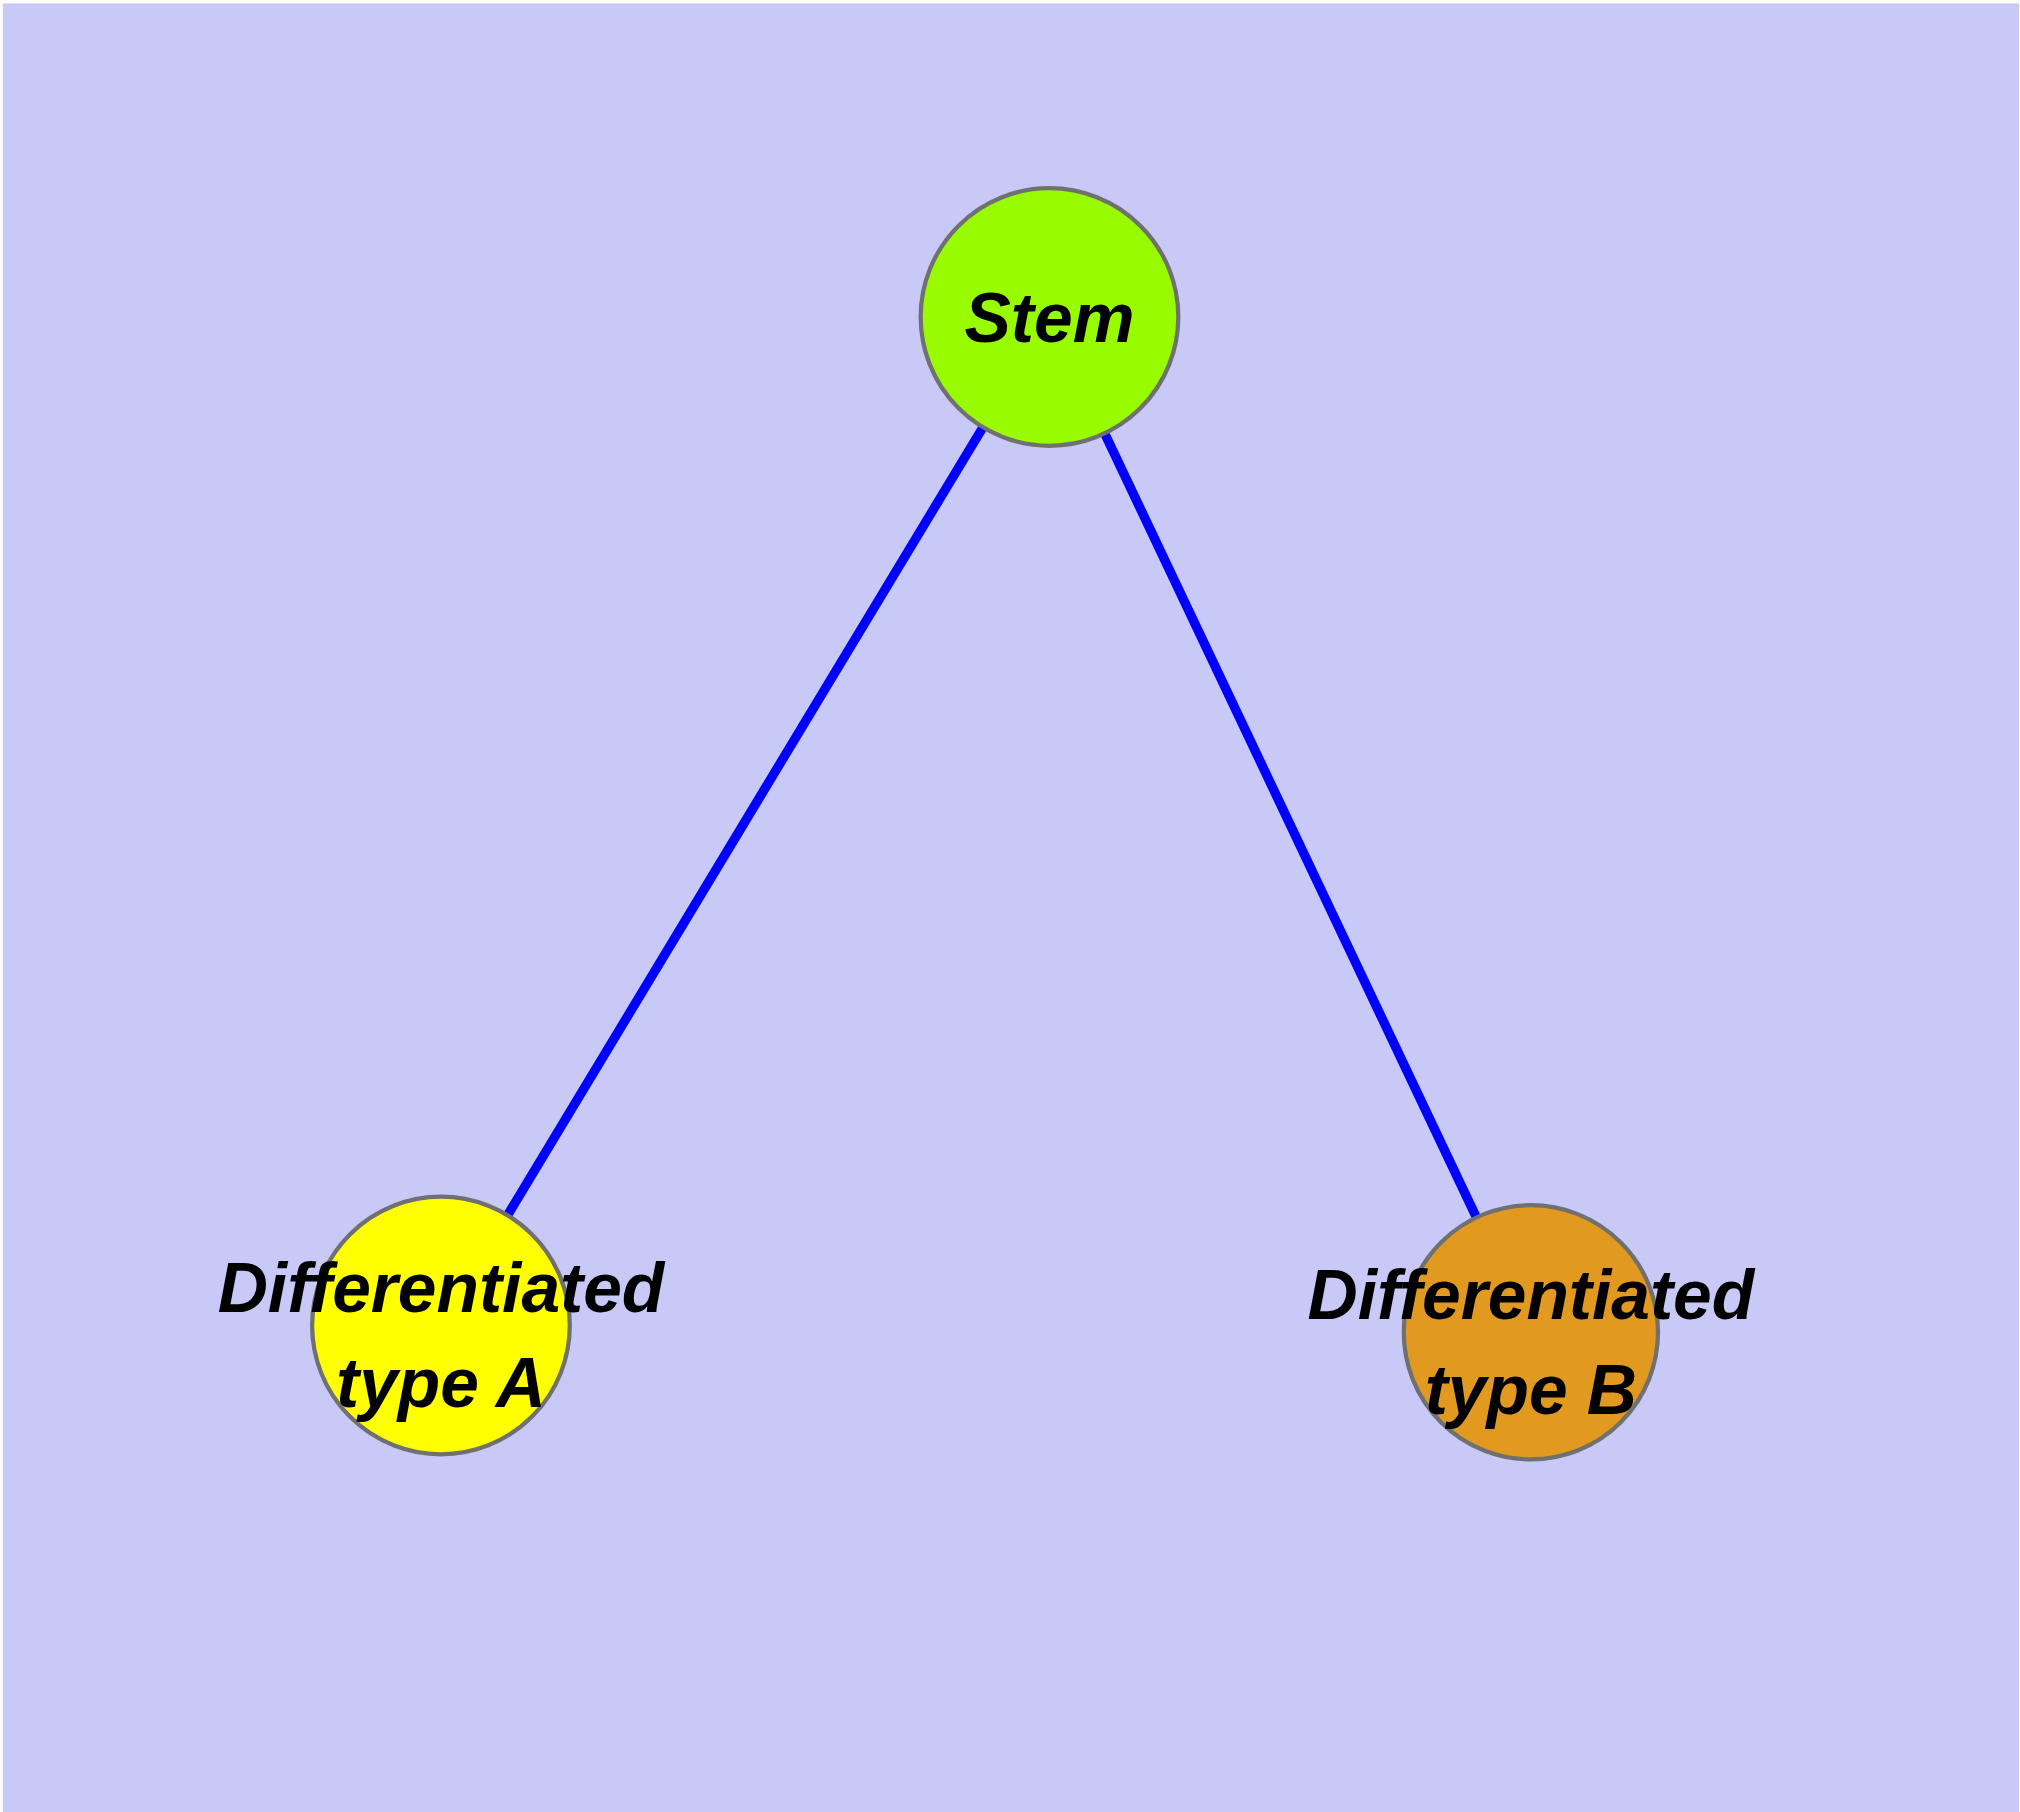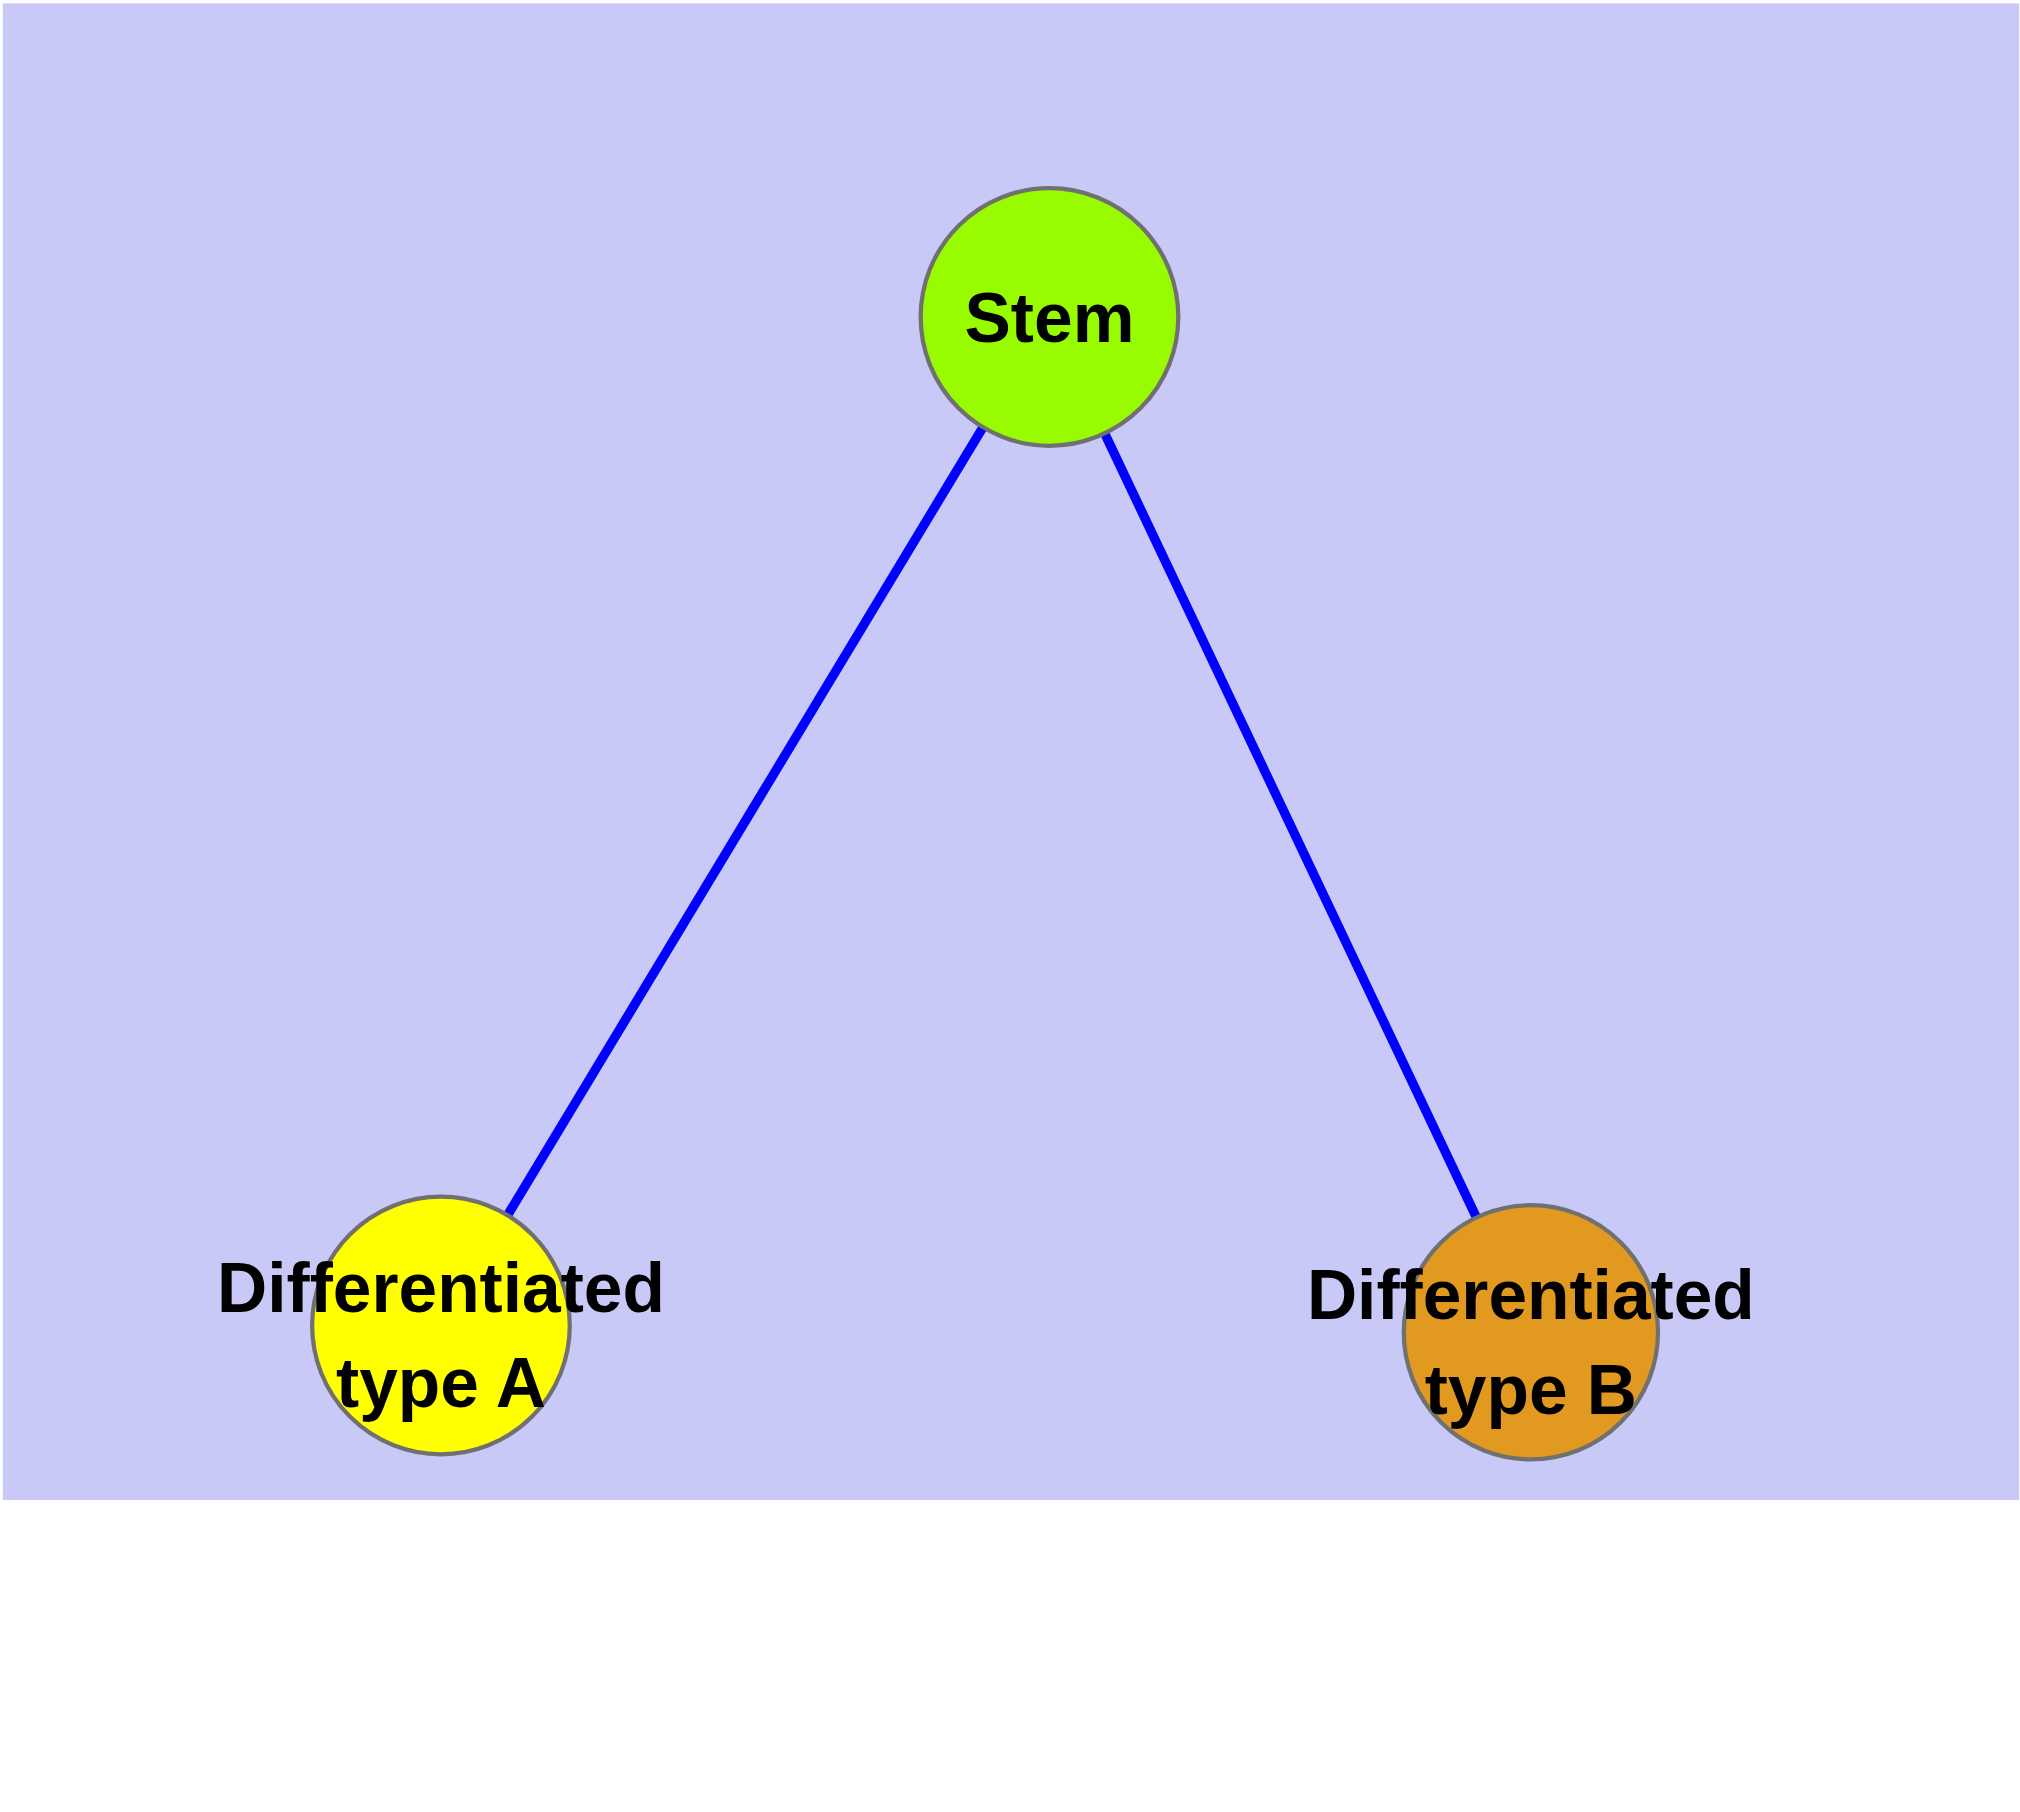--- a/index.html
+++ b/index.html
@@ -4,23 +4,24 @@
 <style>
   html, body {
     margin: 0;
     padding: 0;
     background: #ffffff;
     font-family: "Liberation Sans", sans-serif;
   }
   .page {
     position: relative;
     width: 2021px;
-    height: 1500px;
+    height: 1812px;
     background: #ffffff;
     overflow: hidden;
+    font-style: italic;
   }
   svg.diagram {
     position: absolute;
     top: 0;
     left: 0;
     width: 2021px;
     height: 1812px;
     display: block;
   }
   svg.diagram text {

